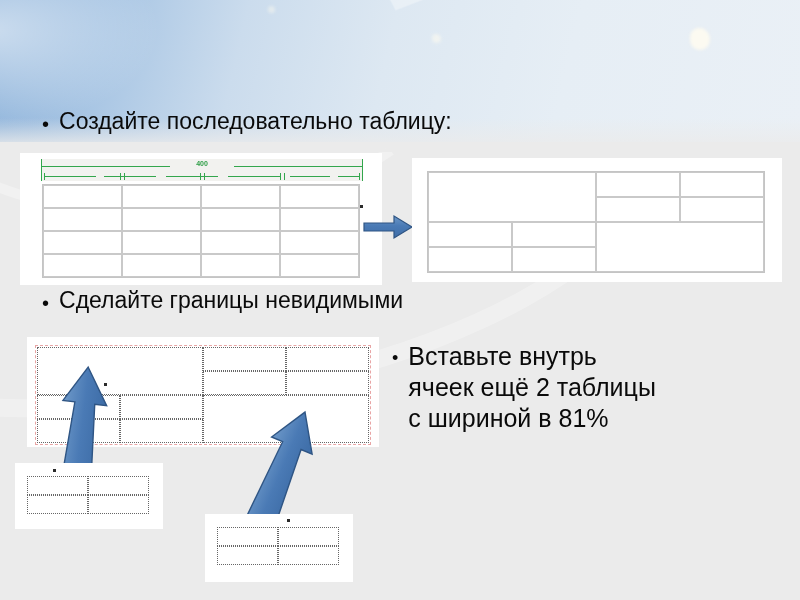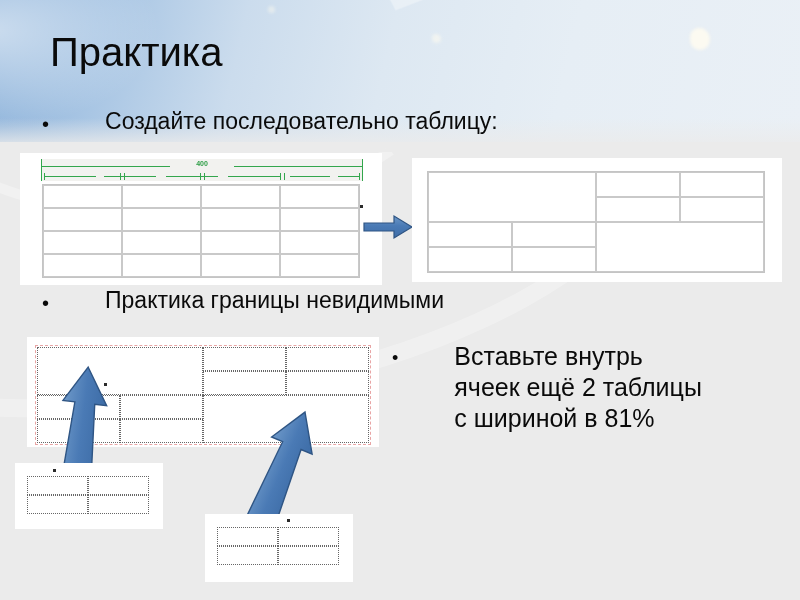--- a/index.html
+++ b/index.html
@@ -93,21 +93,21 @@
     display: flex;
     align-items: flex-start;
     color: #0a0a0a;
   }
   .bullet .dot {
     font-size: 20px;
     line-height: 1;
     margin-right: 10px;
     margin-top: 6px;
   }
-  .bullet .btext { white-space: pre-line; margin-left: 46px; }
+  .bullet .btext { white-space: pre-line; }
 
   #bullet-1 { left: 42px; top: 108px; font-size: 23px; }
   #bullet-2 { left: 42px; top: 287px; font-size: 23px; }
   #bullet-3 { left: 392px; top: 341px; font-size: 25px; line-height: 31px; }
   #bullet-3 .dot { font-size: 18px; margin-top: 8px; }
 
   
   .card {
     position: absolute;
     background: #ffffff;
@@ -211,21 +211,20 @@
   <div class="bg-band"></div>
   <div class="bg-swoosh swoosh-3"></div>
   <div class="bg-swoosh swoosh-4"></div>
   <div class="bg-swoosh swoosh-1"></div>
   <div class="bg-swoosh swoosh-2"></div>
   <div class="speck speck-a"></div>
   <div class="speck speck-b"></div>
   <div class="speck speck-c"></div>
   <div class="bg-fade"></div>
 
-  <div class="title">Практика</div>
 
   <div class="bullet" id="bullet-1">
     <span class="dot">•</span>
     <span class="btext">Создайте последовательно таблицу:</span>
   </div>
 
   <div class="card" id="card-table-1">
 
     <div class="ruler">
       <div class="ruler-top">
@@ -314,21 +313,21 @@
       <tr>
         <td></td>
         <td></td>
       </tr>
     </tbody>
       </table>
   </div>
 
   <div class="bullet" id="bullet-2">
     <span class="dot">•</span>
-    <span class="btext">Практика границы невидимыми</span>
+    <span class="btext">Сделайте границы невидимыми</span>
   </div>
 
   <div class="bullet" id="bullet-3">
     <span class="dot">•</span>
     <span class="btext">Вставьте внутрь
 ячеек ещё 2 таблицы
 с шириной в 81%</span>
   </div>
 
   <div class="card" id="card-table-3">

